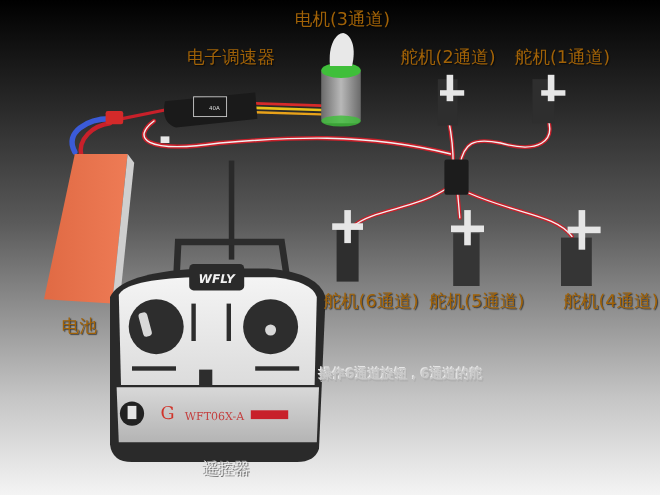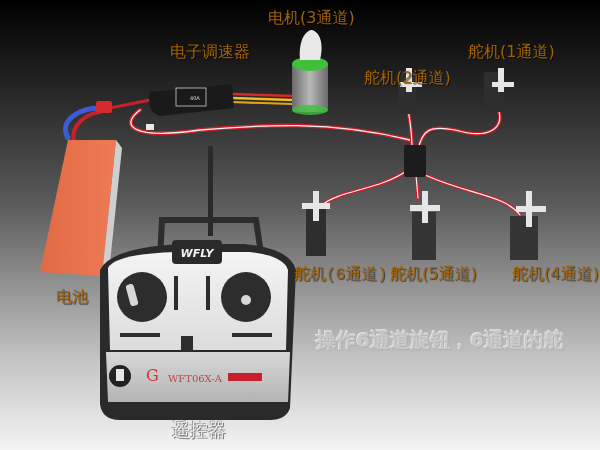--- a/index.html
+++ b/index.html
@@ -5,24 +5,24 @@
   html, body { margin:0; padding:0; }
   body {
     width:600px; height:450px; overflow:hidden; position:relative;
     background: linear-gradient(180deg, #000000 0%, #2a2a2a 22%, #5a5a5a 45%, #8e8e8e 62%, #c4c4c4 80%, #f4f4f4 100%);
     font-family: "DejaVu Sans", sans-serif;
   }
   .label {
     position:absolute; color:#a16207; font-size:16px; white-space:nowrap;
     text-shadow: 1px 1px 1px rgba(0,0,0,0.6);
   }
-  .label.rc { color:#efefef; text-shadow: 1px 1px 0 #777, -1px -1px 0 #999; font-size:18px; }
+  .label.rc { color:#efefef; text-shadow: 1px 1px 0 #777, -1px -1px 0 #999; font-size:14px;margin-left:13px; }
   .note {
-    position:absolute; left:316px; top:329px; width:280px;
-    color:#c9c9c9; font-size:20px; line-height:22px; font-weight:bold;
+    position:absolute; left:290px; top:329px; width:280px;
+    color:#c9c9c9; font-size:12px; line-height:22px; font-weight:bold;
     text-shadow: 1px 1px 0 #b0b0b0, -1px -1px 0 #e6e6e6;
   }
   svg.scene { position:absolute; left:0; top:0; }
   .wflytext { font-family:"DejaVu Sans", sans-serif; font-style:italic; font-weight:bold; }
   .model { font-family:"DejaVu Serif", serif; }
 </style>
 </head>
 <body>
 
 <svg class="scene" width="600" height="450" viewBox="0 0 600 450">
@@ -143,23 +143,23 @@
     <circle cx="120" cy="376" r="11" fill="#222"></circle>
     <rect x="116" y="369" width="8" height="12" fill="#e6e6e6"></rect>
     <text x="146" y="381" font-size="16" fill="#d0342a" font-family="DejaVu Serif, serif">G</text>
     <text class="model" x="168" y="382" font-size="10" fill="#c44040">WFT06X-A</text>
     <rect x="228" y="373" width="34" height="8" fill="#c8202a"></rect>
   </g>
 </svg>
 
 <div class="label" style="left:268px;top:8px;">电机(3通道)</div>
 <div class="label" style="left:154px;top:42px;margin-left:16px;">电子调速器</div>
-<div class="label" style="left:364px;top:42px;margin-top:26px;">舵机(2通道)</div>
+<div class="label" style="left:364px;top:42px;">舵机(2通道)</div>
 <div class="label" style="left:468px;top:42px;">舵机(1通道)</div>
-<div class="label" style="left:294px;top:264px;font-family:Liberation Mono, monospace;">舵机(6通道)</div>
+<div class="label" style="left:294px;top:264px;">舵机(6通道)</div>
 <div class="label" style="left:390px;top:264px;text-align:center;">舵机(5通道)</div>
 <div class="label" style="left:512px;top:264px;">舵机(4通道)</div>
 <div class="label" style="left:56px;top:287px;font-family:Liberation Mono, monospace;">电池</div>
 <div class="label rc" style="left:172px;top:418px;">遥控器</div>
 
 <div class="note">
   <div>操作6通道旋钮，6通道的舵</div>
 </div>
 
 </body></html>

